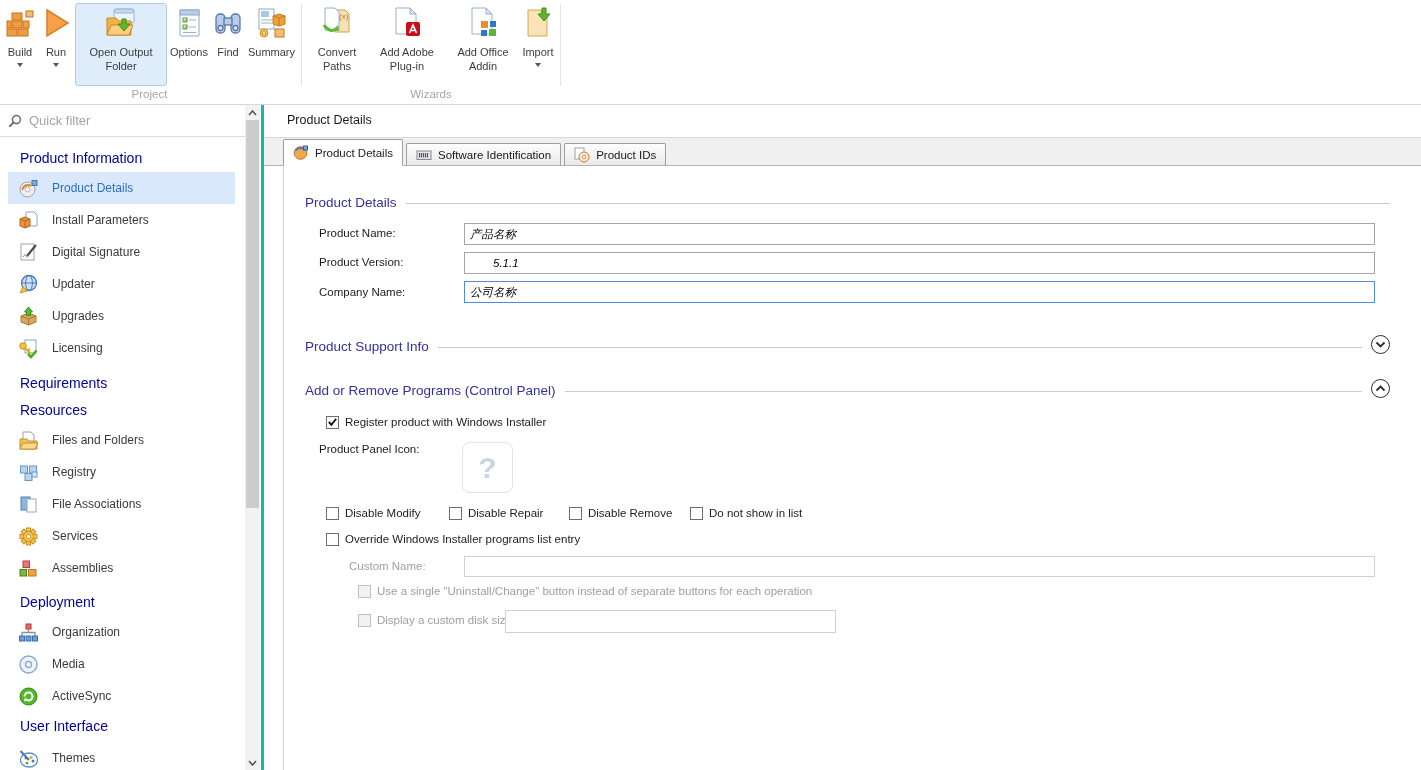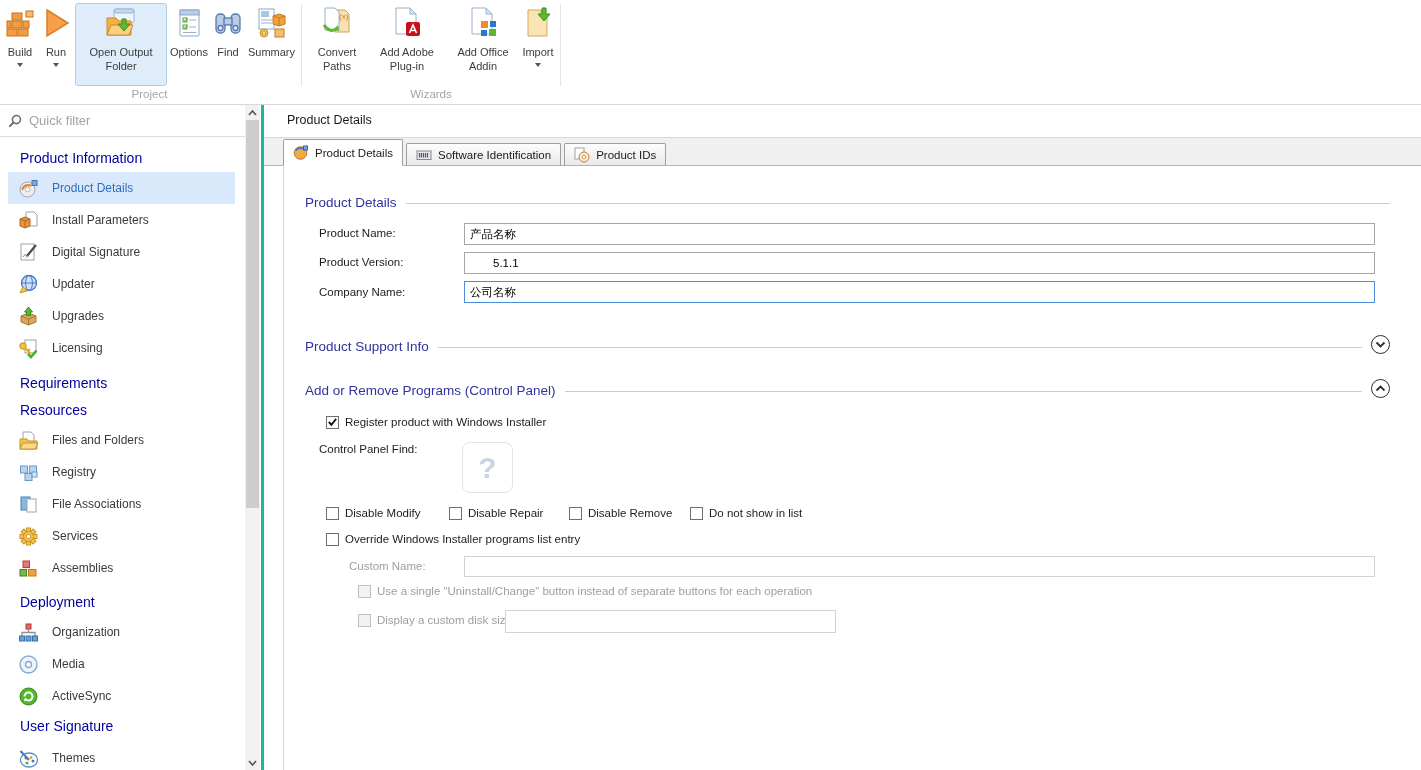--- a/index.html
+++ b/index.html
@@ -61,21 +61,21 @@
   .content { position:absolute; left:264px; top:166px; right:0; bottom:0; background:#fff; }
   .page-frame { position:absolute; left:19px; top:0; bottom:0; width:1px; background:#d4d4d4; }
 
   .sec-heading { position:absolute; display:flex; align-items:center; height:18px; }
   .sec-heading .txt { font-size:13.5px; color:var(--section-heading,#32329e); white-space:nowrap; }
   .sec-heading .rule { flex:1; height:1px; background:#cbcbcb; margin-left:9px; margin-top:3px; }
 
   .flabel { position:absolute; font-size:11.5px; color:#1c1c1c; line-height:21px; height:21px; white-space:nowrap; }
   .flabel.dis { color:#9e9e9e; }
   .tinput { position:absolute; height:22px; border:1px solid #a6a6a6; background:#fff; padding:0 5px;
-    font-size:11.5px; color:#000; font-family:"Liberation Sans", sans-serif; outline:none; }
+    font-size:11.5px; color:#000; font-family:"Liberation Sans", sans-serif; outline:none;font-style:italic; }
   .tinput.focused { border:1.5px solid var(--focused-input-border,#4a8fdd); }
   .tinput.dis { border-color:#d2d2d2; }
 
   .collapse-btn { position:absolute; width:19px; height:19px; border:1.5px solid #2e2e2e; border-radius:50%;
     background:#fff; display:flex; align-items:center; justify-content:center; cursor:default; }
 
   .cb-row { position:absolute; display:flex; align-items:center; gap:6px; height:14px;padding-left:6px; }
   .checkbox { width:13px; height:13px; border:1px solid #6e6e6e; background:#fff; flex:0 0 13px;
     display:flex; align-items:center; justify-content:center; }
   .checkbox svg { display:none; width:12px; height:12px; }
@@ -380,21 +380,21 @@
     <div class="side-item">
       <span class="si-icon">
         <svg viewBox="0 0 21 21">
           <circle cx="10.5" cy="10.5" r="8.5" fill="#50b82a" stroke="#2f8812"></circle>
           <path d="M6.5 10.5 a4 4 0 1 1 1.2 2.8" fill="none" stroke="#fff" stroke-width="2"></path>
           <polygon points="6,15.5 6.8,11.8 10,13.8" fill="#fff"></polygon>
         </svg></span>
       <span class="si-label">ActiveSync</span>
     </div>
 
-    <div class="side-heading mt4">User Signature</div>
+    <div class="side-heading mt4">User Interface</div>
 
     <div class="side-item mt6">
       <span class="si-icon">
         <svg viewBox="0 0 21 21">
           <ellipse cx="11" cy="12" rx="8.5" ry="7" fill="#fff" stroke="#5890c8" stroke-width="1.3"></ellipse>
           <circle cx="8" cy="10" r="1.5" fill="#e05050"></circle>
             <circle cx="13" cy="9.5" r="1.5" fill="#f0a030"></circle>
           <circle cx="15" cy="13" r="1.5" fill="#3878c8"></circle>
             <circle cx="9" cy="15" r="1.5" fill="#58b038"></circle>
           <line x1="2.5" y1="3" x2="11" y2="12" stroke="#4878b8" stroke-width="2"></line>
@@ -492,21 +492,21 @@
 
     <div class="cb-row" style="left:56px; top:249px">
       <span class="checkbox checked">
         <svg viewBox="0 0 12 12">
             <polyline points="2,6 4.8,9 10,2.5" fill="none" stroke="#111" stroke-width="2"></polyline>
           </svg>
       </span>
       <span class="cb-label">Register product with Windows Installer</span>
     </div>
 
-    <div class="flabel" style="left:55px; top:273px">Control Panel Find:</div>
+    <div class="flabel" style="left:55px; top:273px">Product Panel Icon:</div>
     <div class="icon-btn" style="left:198px; top:276px">?</div>
 
     <div class="cb-row" style="left:56px; top:340px">
       <span class="checkbox"></span>
       <span class="cb-label">Disable Modify</span>
     </div>
     <div class="cb-row" style="left:179px; top:340px">
       <span class="checkbox"></span>
       <span class="cb-label">Disable Repair</span>
     </div>

